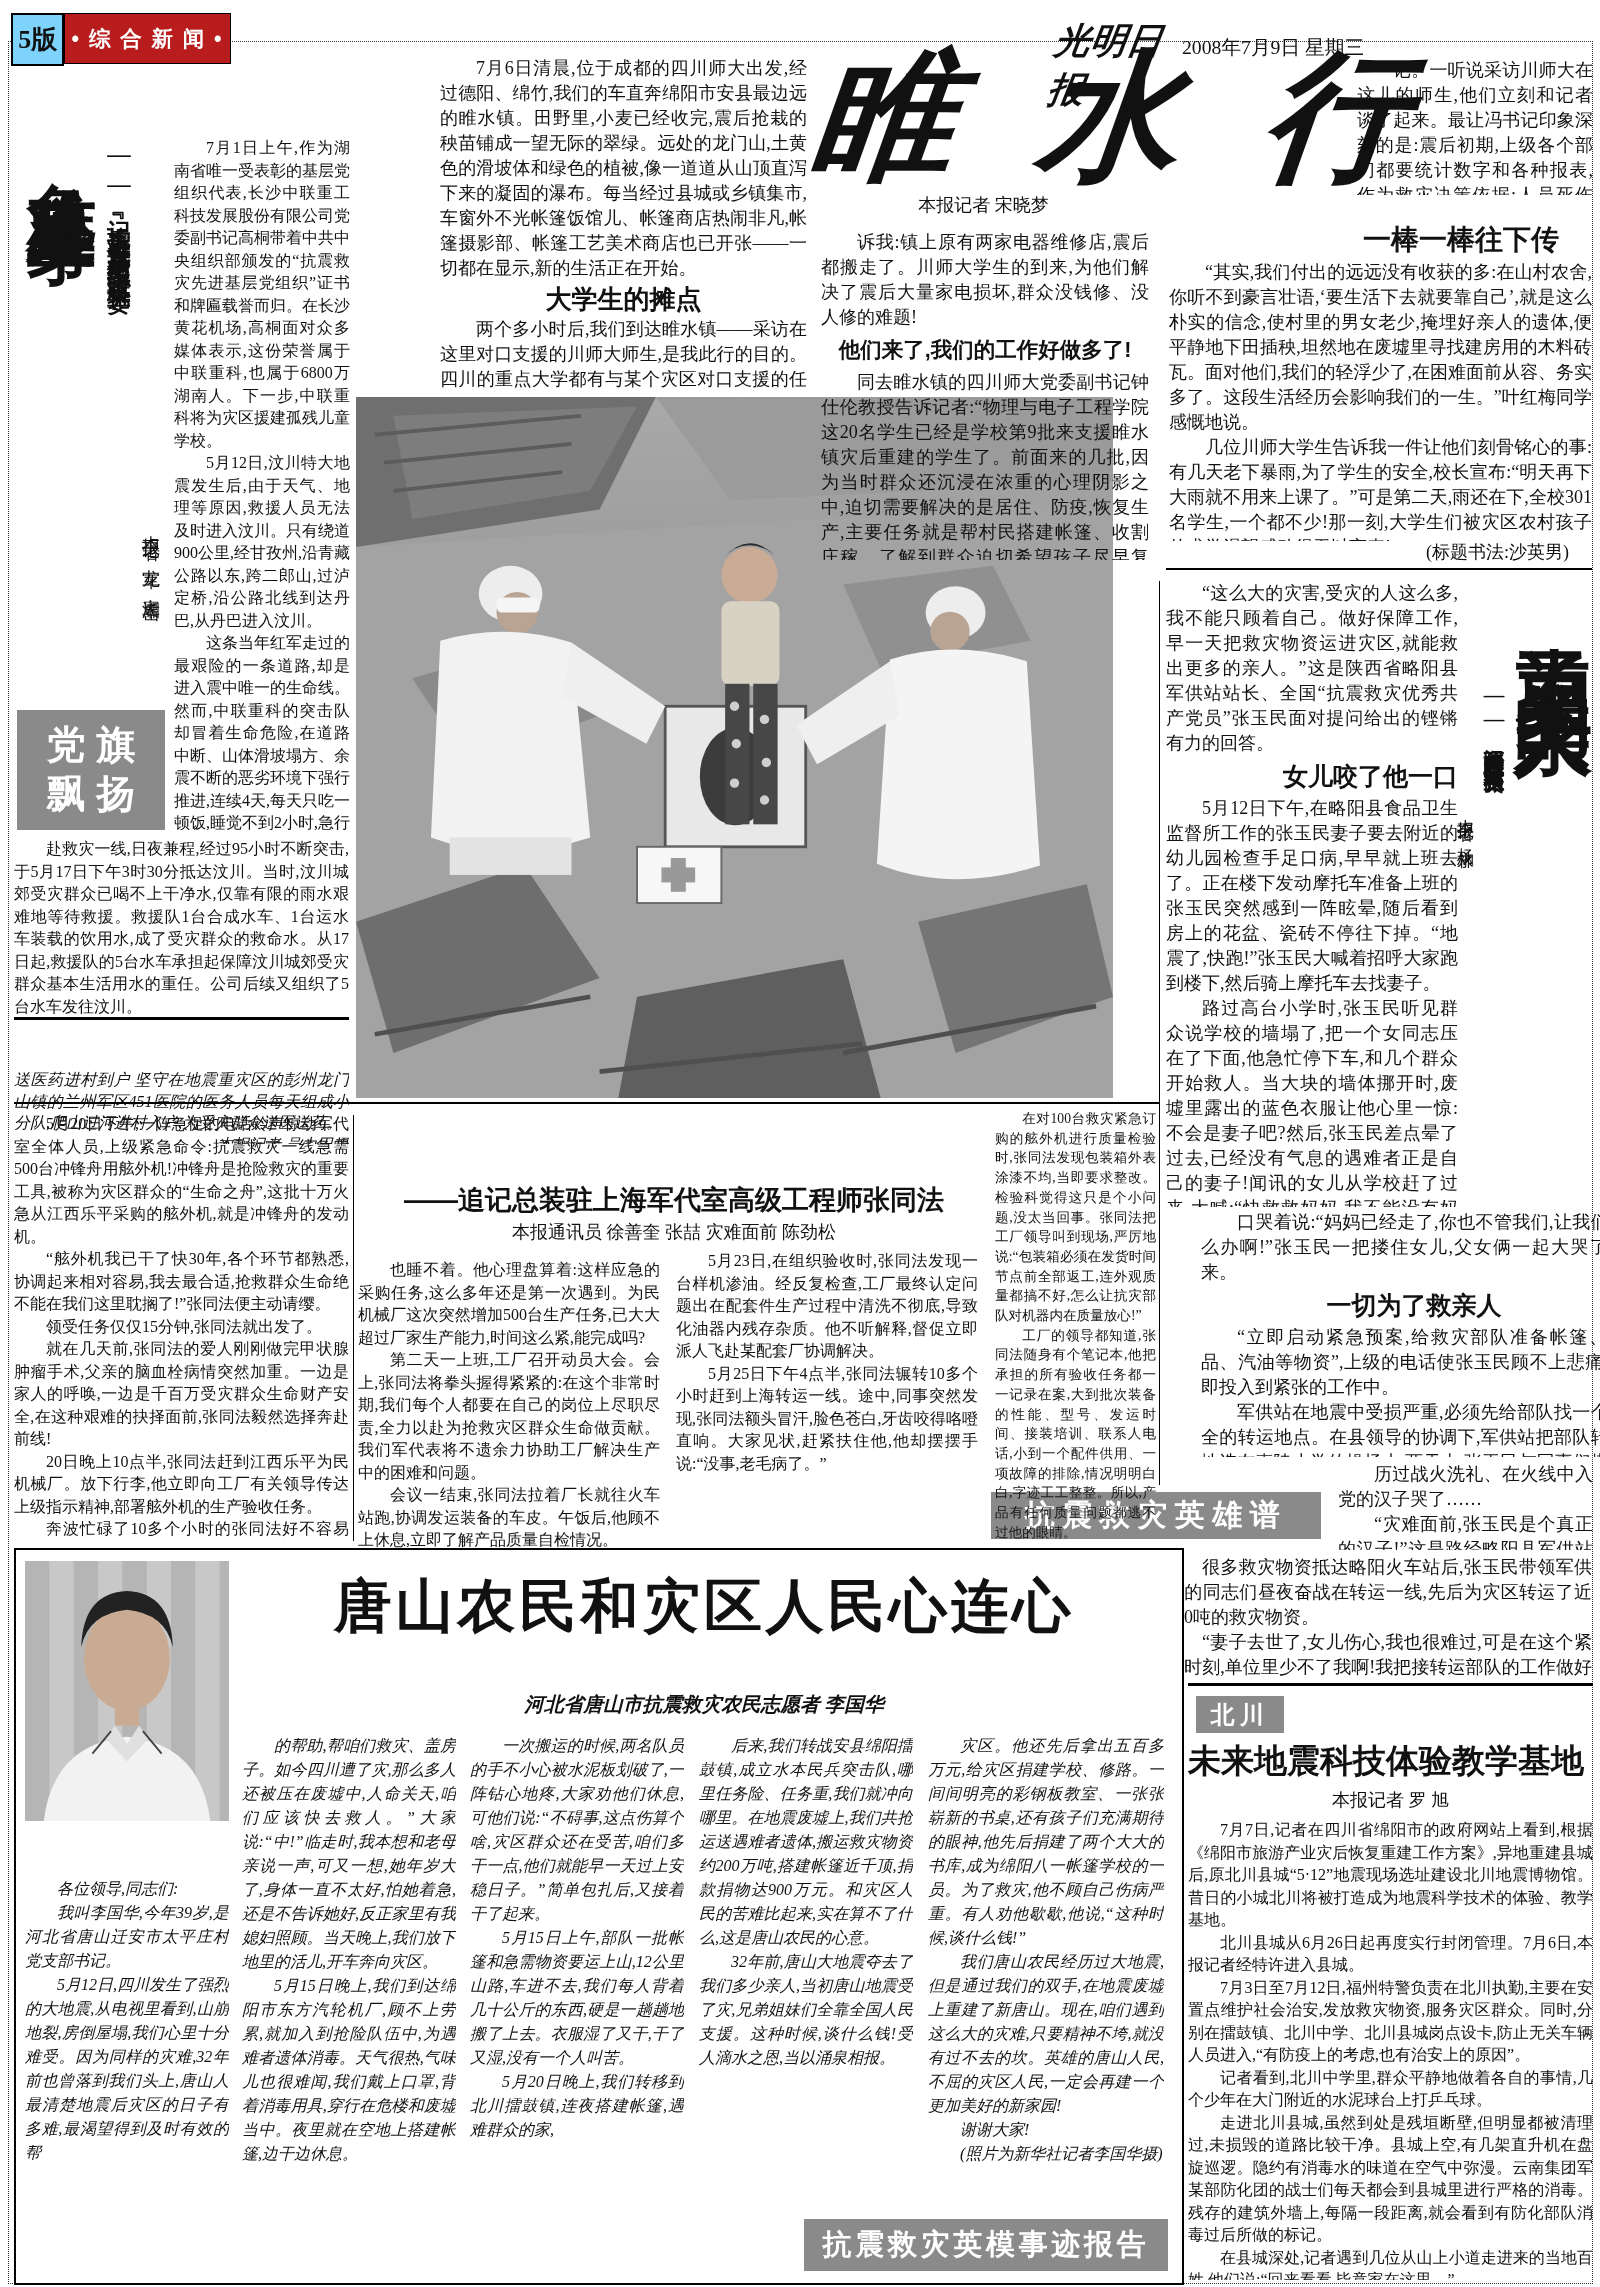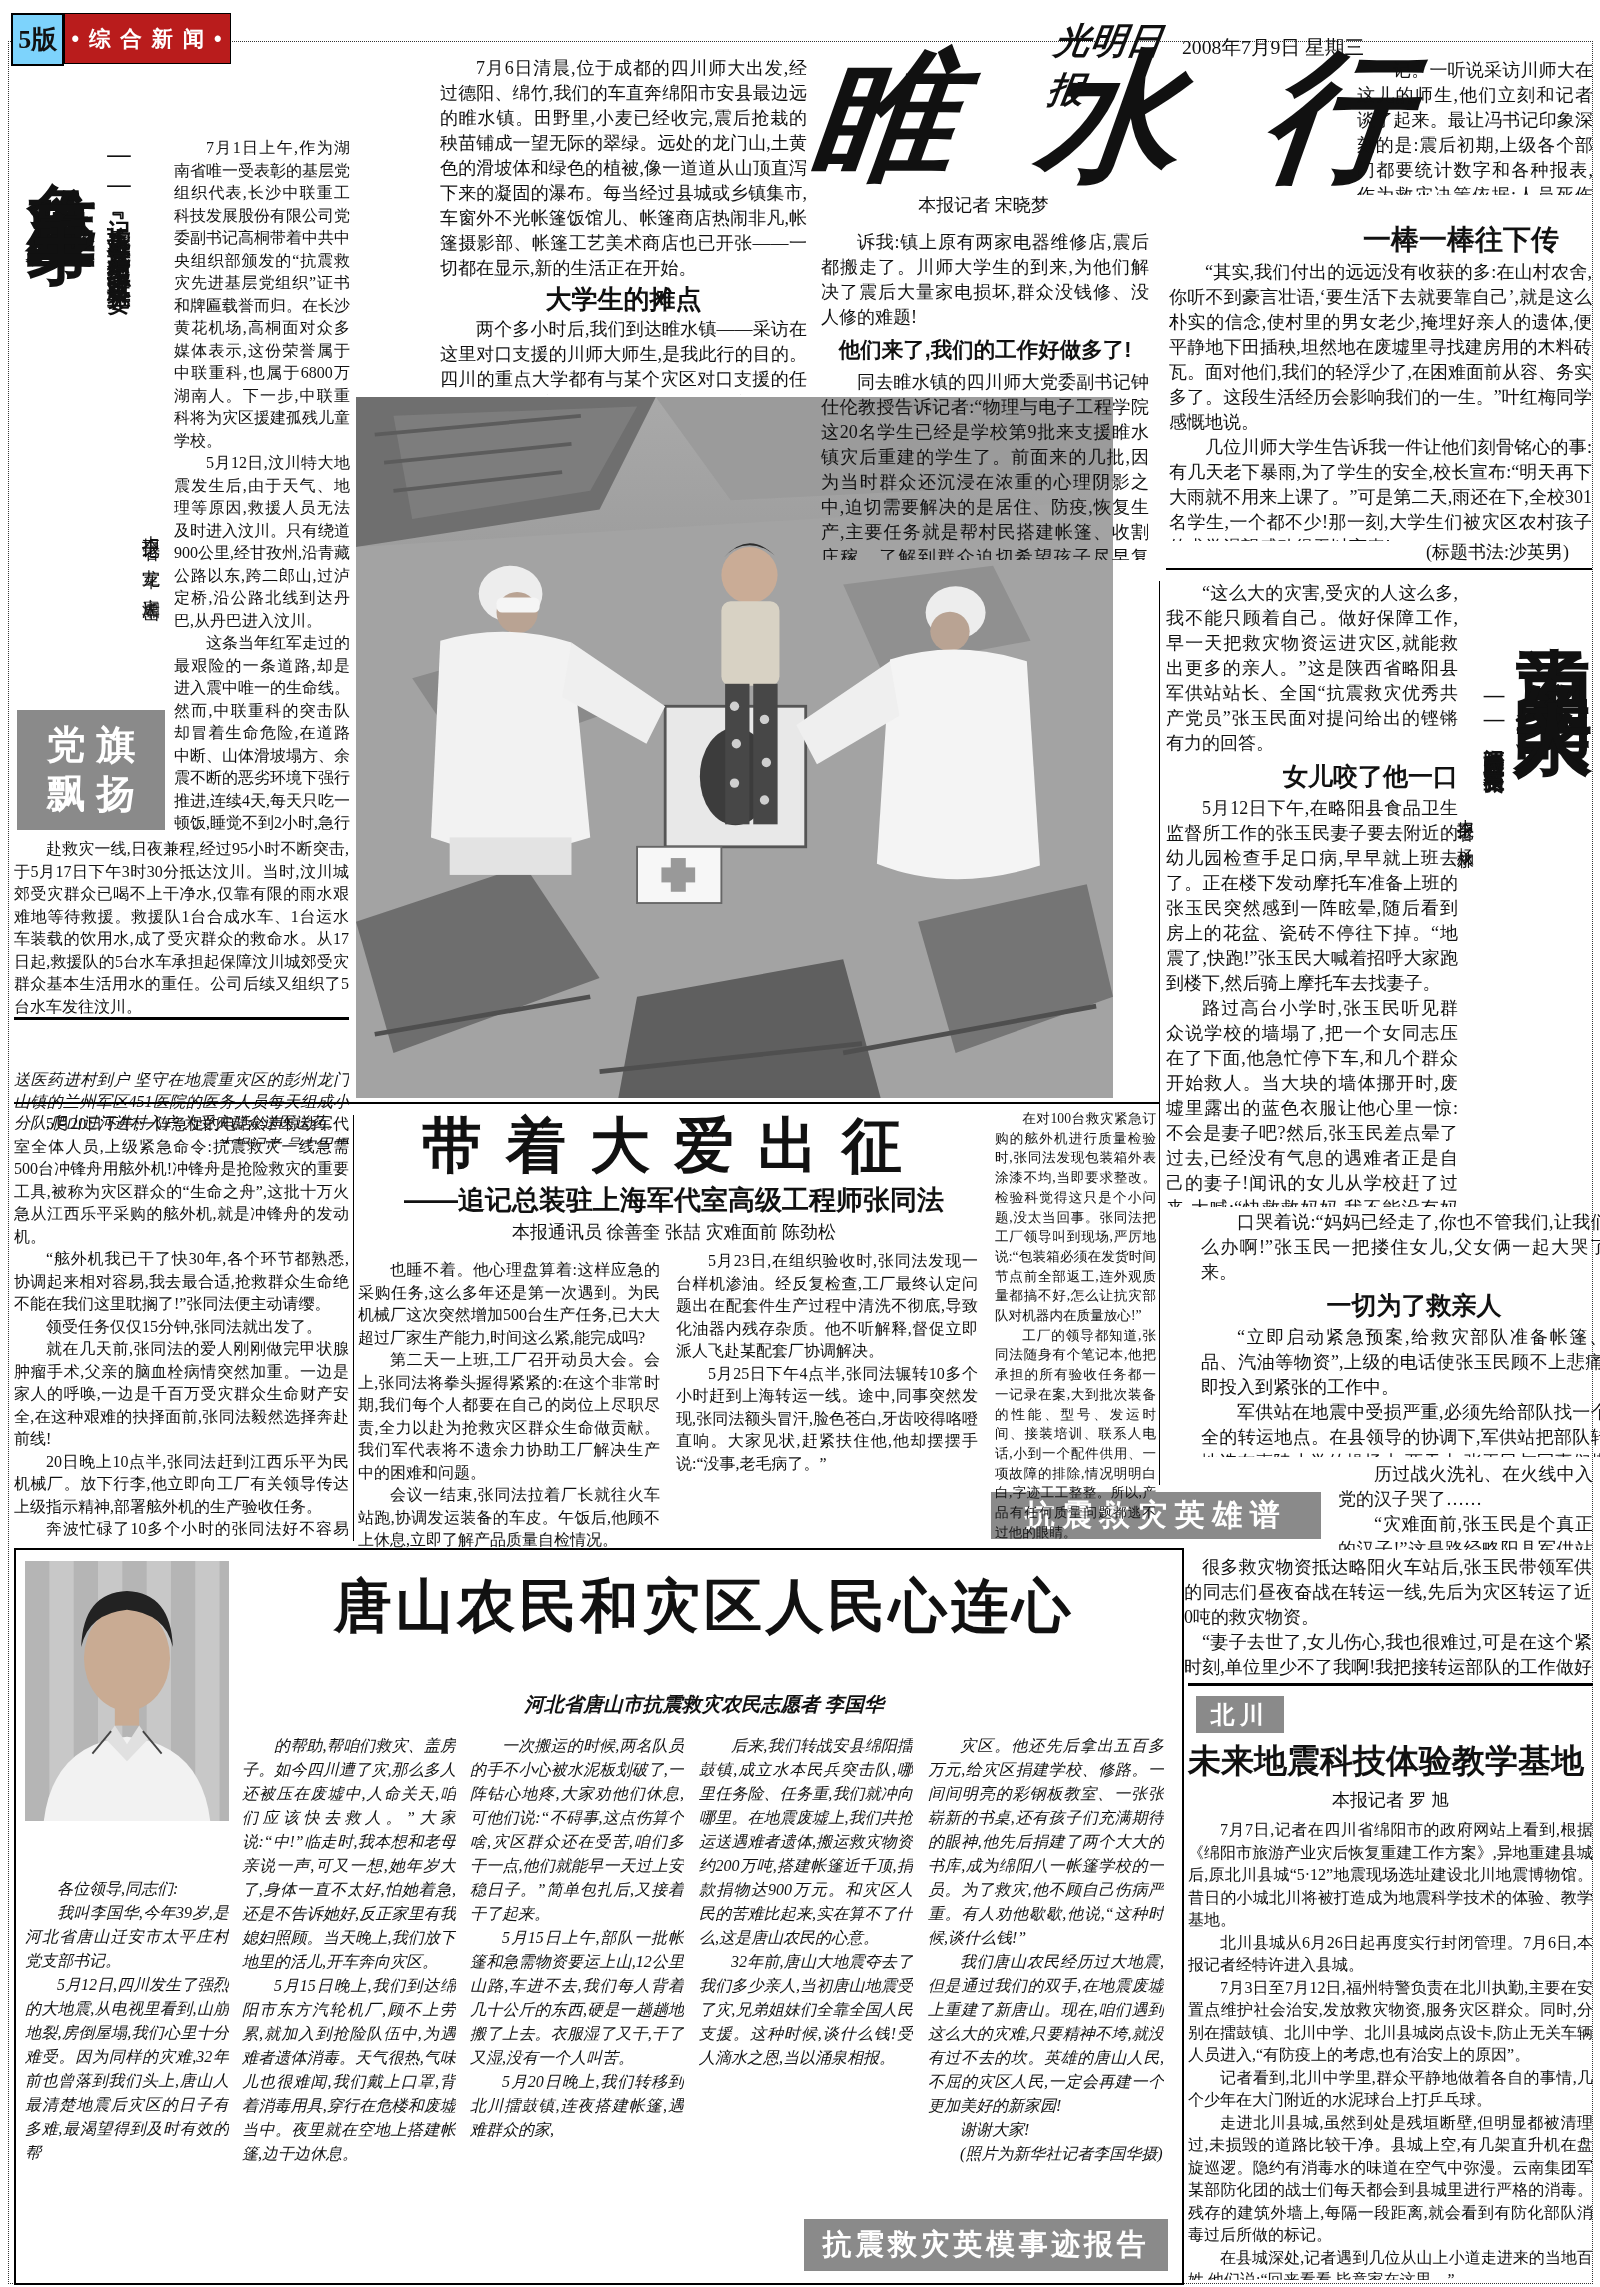--- a/index.html
+++ b/index.html
@@ -242,23 +242,20 @@
         <p>5月20日下午,一阵急促的电话铃声惊动军代室全体人员,上级紧急命令:抗震救灾一线急需500台冲锋舟用舷外机!冲锋舟是抢险救灾的重要工具,被称为灾区群众的“生命之舟”,这批十万火急从江西乐平采购的舷外机,就是冲锋舟的发动机。</p>
         <p>“舷外机我已干了快30年,各个环节都熟悉,协调起来相对容易,我去最合适,抢救群众生命绝不能在我们这里耽搁了!”张同法便主动请缨。</p>
         <p>领受任务仅仅15分钟,张同法就出发了。</p>
         <p>就在几天前,张同法的爱人刚刚做完甲状腺肿瘤手术,父亲的脑血栓病情突然加重。一边是家人的呼唤,一边是千百万受灾群众生命财产安全,在这种艰难的抉择面前,张同法毅然选择奔赴前线!</p>
         <p>20日晚上10点半,张同法赶到江西乐平为民机械厂。放下行李,他立即向工厂有关领导传达上级指示精神,部署舷外机的生产验收任务。</p>
         <p>奔波忙碌了10多个小时的张同法好不容易躺下,却怎么</p>
       </div>
   </div>
   <div class="abs rule-v" style="left:353px;top:1115px;width:0.9px;height:426px;"></div>
 
-  <div class="abs headline-serif center" style="left:365px;top:1106px;width:618px;font-size:60px;letter-spacing:24px;white-space:nowrap;">
-    <span>带着大爱出征</span>
-  </div>
   <div class="abs subhead" style="left:365px;top:1182px;width:618px;font-size:27px;">
     <span>——追记总装驻上海军代室高级工程师张同法</span>
   </div>
   <div class="abs byline" style="left:365px;top:1220px;width:618px;font-size:18px;">
     <span>本报通讯员 徐善奎 张喆  灾难面前 陈劲松</span>
   </div>
 
   <div class="abs col clip" style="left:358px;top:1259px;width:302px;height:290px;font-size:16px;line-height:22.5px;">
     <div>
         <p>也睡不着。他心理盘算着:这样应急的采购任务,这么多年还是第一次遇到。为民机械厂这次突然增加500台生产任务,已大大超过厂家生产能力,时间这么紧,能完成吗?</p>

